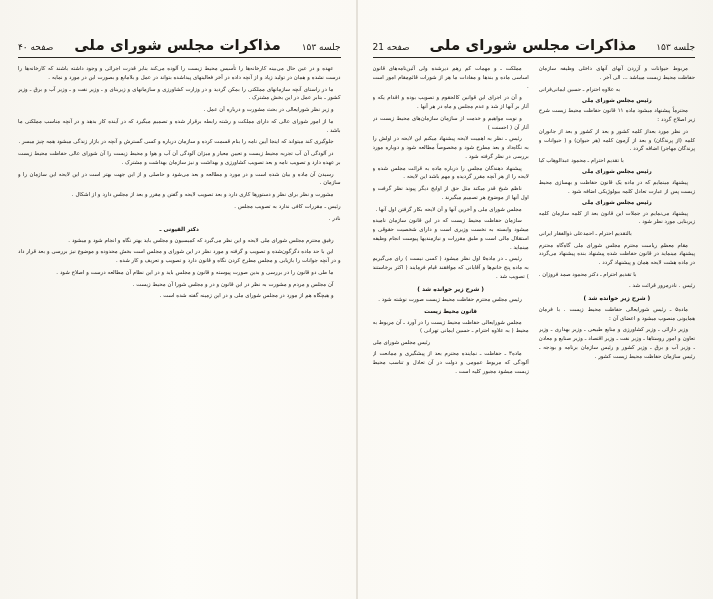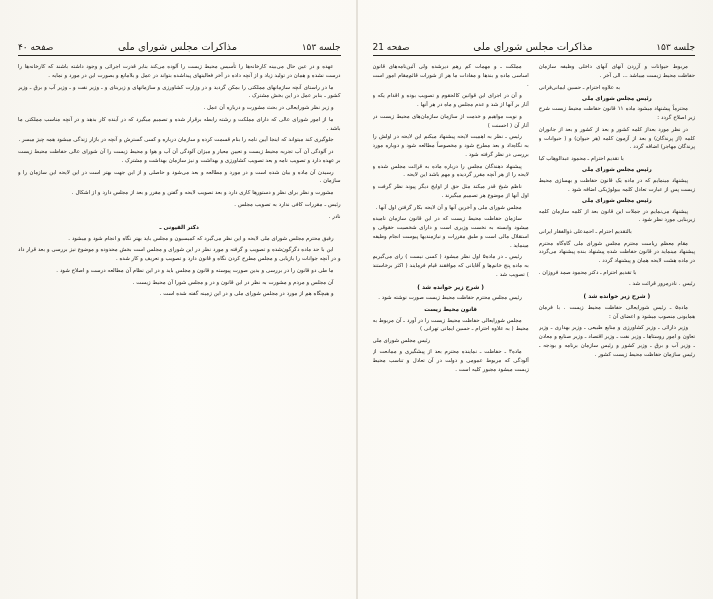--- a/index.html
+++ b/index.html
@@ -53,22 +53,22 @@
     display: flex;
     flex-direction: row;
     align-items: baseline;
     justify-content: space-between;
     font-size: 9.5px;
     color: #1d1a16;
     letter-spacing: 0;
     padding-bottom: 3px;
   }
   .sheet-head .head-center {
-    font-size: 10px;
-    font-weight: normal;
+    font-size: 15px;
+    font-weight: bold;
   }
   .sheet-head .head-side {
     font-size: 9px;
     white-space: nowrap;
     margin-top: 28px;
   }
   .rule {
     height: 1px;
     background: #2b2823;
     margin: 0 0 6px 0;

